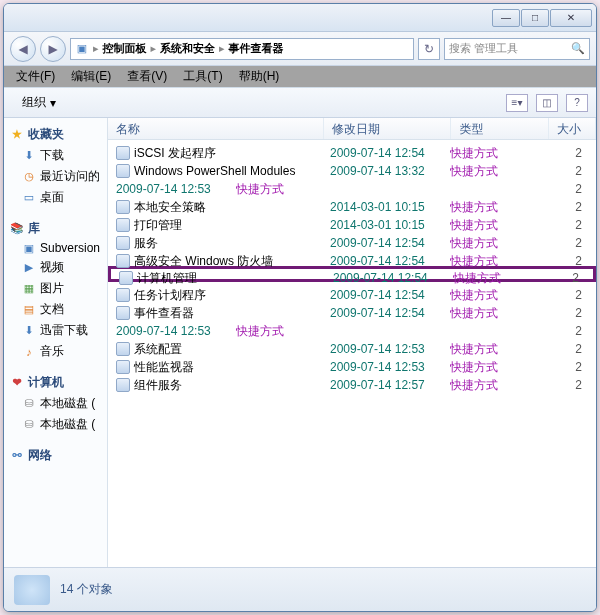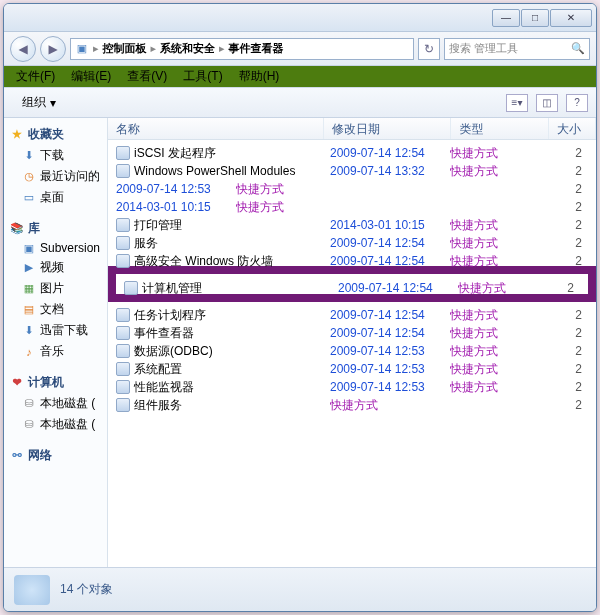--- a/index.html
+++ b/index.html
@@ -8,21 +8,21 @@
 .titlebar { height: 28px; background: linear-gradient(#eef2f8,#d8e4f2); display: flex; justify-content: flex-end; align-items: center; padding: 0 4px; border-bottom: 1px solid #b8c8dc; }
 .winbtn { width: 28px; height: 18px; margin-left: 1px; background: linear-gradient(#f0f4fa,#d0dcec); border: 1px solid #8aa4c4; border-radius: 2px; display: flex; align-items: center; justify-content: center; font-size: 10px; color: #334; cursor: pointer; }
 .winbtn.close { width: 42px; }
 .navbar { height: 34px; background: linear-gradient(#f4f6fa,#e6ecf4); display: flex; align-items: center; padding: 0 6px; gap: 4px; border-bottom: 1px solid #c8d4e4; }
 .navcircle { width: 26px; height: 26px; border: 1px solid #9ab0cc; border-radius: 50%; background: radial-gradient(circle at 30% 30%,#fff,#cfe0f2); display: flex; align-items: center; justify-content: center; font-size: 12px; color: #668; cursor: pointer; }
 .addressbar { flex: 1; height: 22px; background: #fff; border: 1px solid #9ab0cc; display: flex; align-items: center; padding: 0 4px; font-size: 11px; gap: 4px; }
 .crumb { display: inline-flex; align-items: center; gap: 4px; font-weight: bold; }
 .crumb-sep { color: #888; }
 .refresh { width: 22px; height: 22px; border: 1px solid #9ab0cc; background: #fff; display: flex; align-items: center; justify-content: center; font-size: 12px; color: #668; cursor: pointer; }
 .searchbox { width: 146px; height: 22px; background: #fff; border: 1px solid #9ab0cc; display: flex; align-items: center; padding: 0 4px; font-size: 11px; color: #888; gap: 4px; }
-.menubar { height: 22px; background: #4d7c0f; display: flex; align-items: center; padding: 0 6px; gap: 4px; font-size: 12px; border-bottom: 1px solid #d0dce8; }
+.menubar { height: 22px; background: #a3a3a3; display: flex; align-items: center; padding: 0 6px; gap: 4px; font-size: 12px; border-bottom: 1px solid #d0dce8; }
 .menuitem { padding: 2px 6px; cursor: pointer; }
 .toolbar { height: 30px; background: linear-gradient(#f6f9fd,#e8eef6); display: flex; align-items: center; padding: 0 8px; font-size: 12px; border-bottom: 1px solid #c8d4e4; }
 .toolbtn { padding: 3px 10px; cursor: pointer; display: flex; align-items: center; gap: 4px; }
 .toolbar-right { margin-left: auto; display: flex; gap: 8px; align-items: center; }
 .viewbtn { width: 22px; height: 18px; border: 1px solid #aac; background: #fff; cursor: pointer; display:flex;align-items:center;justify-content:center;font-size:10px;color:#557; }
 .body { flex: 1; display: flex; overflow: hidden; }
 .sidebar { width: 104px; background: #fafcfe; border-right: 1px solid #d8e2ec; overflow: hidden; padding: 6px 0; font-size: 12px; }
 .navgroup { margin-bottom: 10px; }
 .navhead { display: flex; align-items: center; gap: 4px; padding: 2px 6px; font-weight: bold; color: #2a4a7a; cursor: pointer; }
 .navitem { display: flex; align-items: center; gap: 4px; padding: 2px 6px 2px 18px; cursor: pointer; white-space: nowrap; overflow: hidden; }
@@ -35,24 +35,24 @@
 .red { color: #d04040; }
 .main { flex: 1; display: flex; flex-direction: column; overflow: hidden; }
 .headers { height: 22px; display: flex; background: linear-gradient(#fdfdfe,#eef2f8); border-bottom: 1px solid #d8e2ec; font-size: 12px; color: #3a5a8a; }
 .hcell { padding: 3px 8px; border-right: 1px solid #e4ecf4; cursor: pointer; white-space: nowrap; font-family: Liberation Mono, monospace; }
 .col-name { width: 222px; }
 .col-date { width: 131px; }
 .col-type { width: 100px; }
 .col-size { flex: 1; text-align: right; padding-right: 14px; }
 .filelist { flex: 1; overflow: auto; font-size: 12px; }
 .row { display: flex; height: 18px; align-items: center; padding: 8px 0 0 8px; cursor: pointer; }
-.row.hl { border: 8px solid #701a75; height: 36px; }
+.row.hl { border: 3px solid #701a75; height: 16px; }
 .cell { white-space: nowrap; overflow: hidden; }
 .cell.name { width: 214px; display: flex; align-items: center; gap: 4px; }
-.cell.date { width: 120px; color: #1d4ed8; }
+.cell.date { width: 120px; color: #0f766e; }
 .cell.type { width: 100px; color: #a21caf; }
 .cell.size { flex: 1; text-align: right; color: #555; padding-right: 14px; }
 .fileico { width: 14px; height: 14px; background: linear-gradient(#e8f0fa,#c0d4ec); border: 1px solid #90a8c8; border-radius: 2px; flex-shrink: 0; }
 .statusbar { height: 44px; background: linear-gradient(#eef3f9,#dfe8f2); border-top: 1px solid #c8d4e4; display: flex; align-items: center; padding: 0 10px; font-size: 12px; color: #3a5a8a; gap: 10px; }
 .statusico { width: 36px; height: 30px; background: radial-gradient(circle,#cfe4f8,#a8c8e8); border-radius: 4px; }
 </style>
 </head>
 <body>
 
 <div class="window">
@@ -199,20 +199,24 @@
             <div class="cell date">2009-07-14 13:32</div>
             <div class="cell type">快捷方式</div>
             <div class="cell size">2</div>
           </div>
           <div class="row">
             <div class="cell date">2009-07-14 12:53</div>
             <div class="cell type">快捷方式</div>
             <div class="cell size">2</div>
           </div>
           <div class="row">
+            <div class="cell name">
+              <span class="fileico"></span>
+              <span>本地安全策略</span>
+            </div>
             <div class="cell date">2014-03-01 10:15</div>
             <div class="cell type">快捷方式</div>
             <div class="cell size">2</div>
           </div>
           <div class="row">
             <div class="cell name">
               <span class="fileico"></span>
               <span>打印管理</span>
             </div>
             <div class="cell date">2014-03-01 10:15</div>
@@ -258,24 +262,20 @@
           <div class="row">
             <div class="cell name">
               <span class="fileico"></span>
               <span>事件查看器</span>
             </div>
             <div class="cell date">2009-07-14 12:54</div>
             <div class="cell type">快捷方式</div>
             <div class="cell size">2</div>
           </div>
           <div class="row">
-            <div class="cell name">
-              <span class="fileico"></span>
-              <span>数据源(ODBC)</span>
-            </div>
             <div class="cell date">2009-07-14 12:53</div>
             <div class="cell type">快捷方式</div>
             <div class="cell size">2</div>
           </div>
           <div class="row">
             <div class="cell name">
               <span class="fileico"></span>
               <span>系统配置</span>
             </div>
             <div class="cell date">2009-07-14 12:53</div>
@@ -289,20 +289,21 @@
             </div>
             <div class="cell date">2009-07-14 12:53</div>
             <div class="cell type">快捷方式</div>
             <div class="cell size">2</div>
           </div>
           <div class="row">
             <div class="cell name">
               <span class="fileico"></span>
               <span>组件服务</span>
             </div>
+            <div class="cell date">2009-07-14 12:57</div>
             <div class="cell type">快捷方式</div>
             <div class="cell size">2</div>
           </div>
         </div>
     </div>
   </div>
 
   <div class="statusbar">
     <div class="statusico"></div>
     <span>14 个对象</span>

